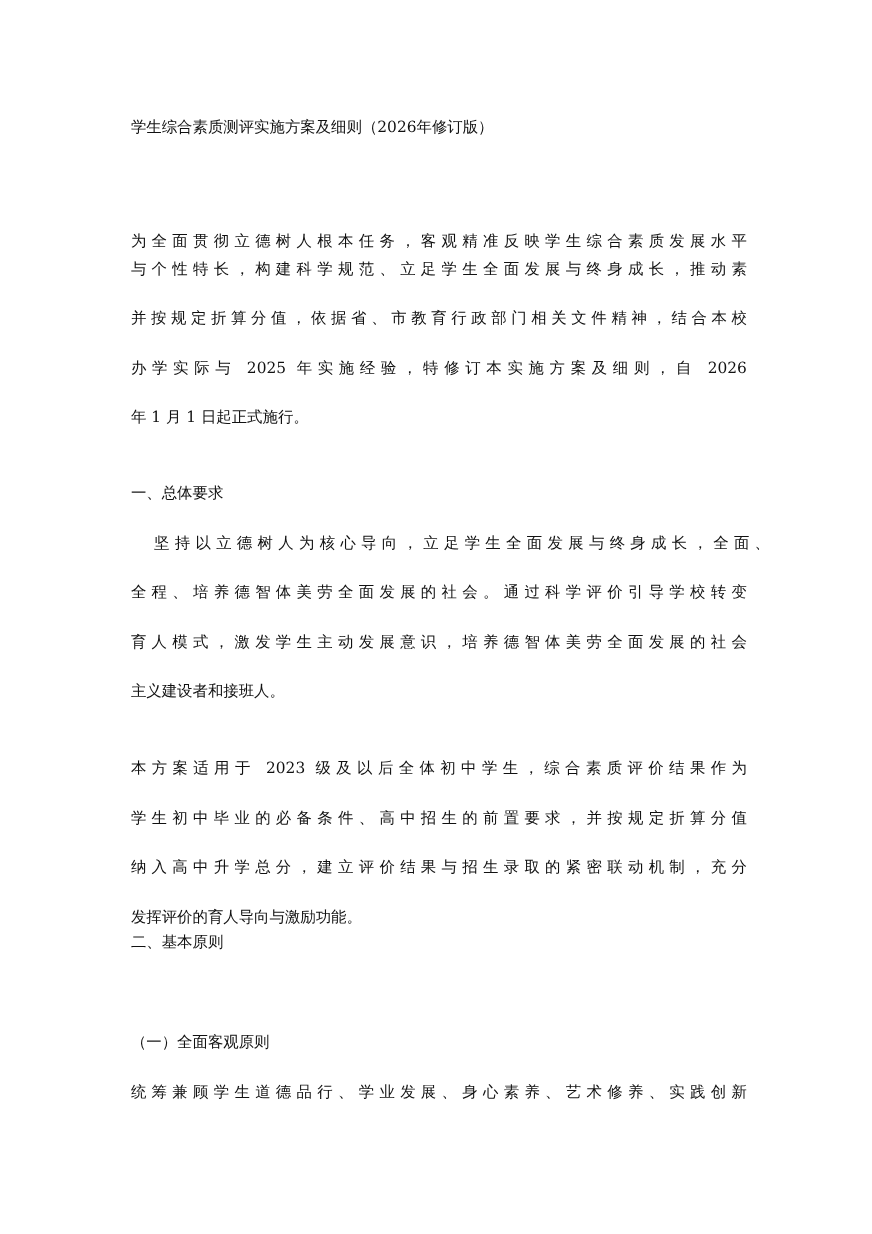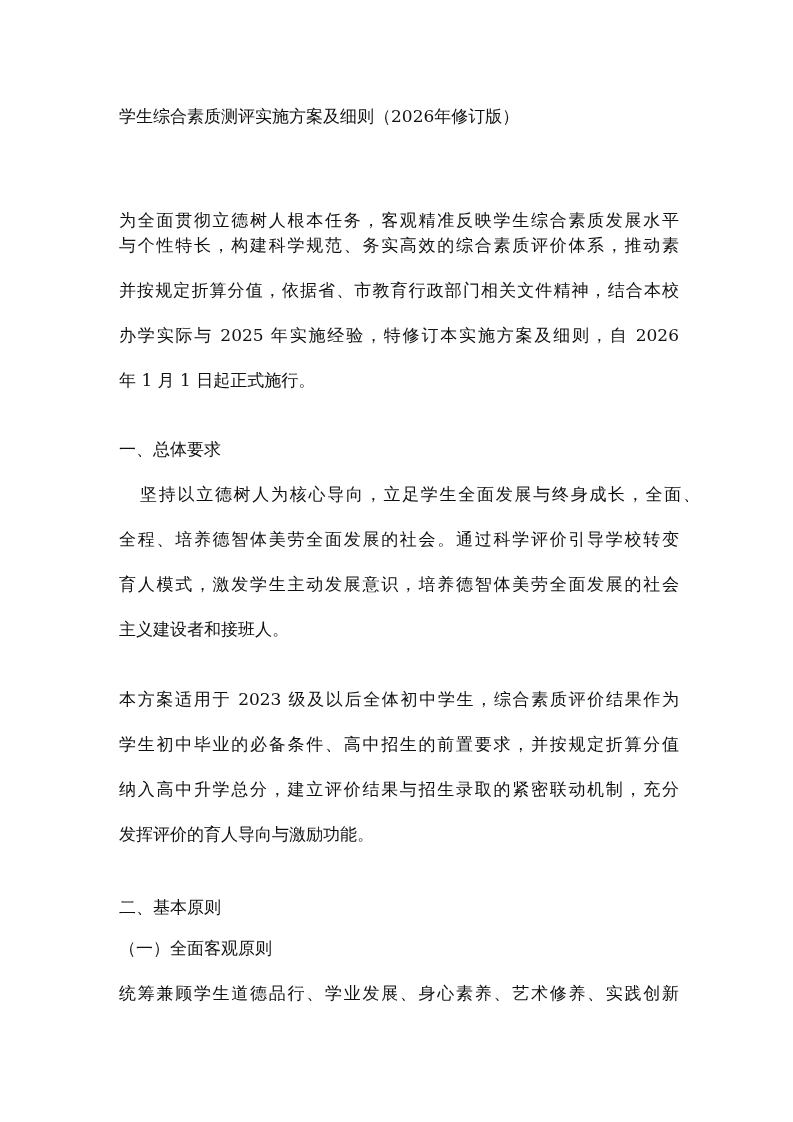--- a/index.html
+++ b/index.html
@@ -3,36 +3,36 @@
   <meta charset="utf-8">
   <style>
     html, body { margin: 0; padding: 0; background: #ffffff; }
     body { width: 793px; height: 1122px; position: relative; overflow: hidden; }
     .page { position: absolute; left: 0; top: 0; width: 793px; height: 1122px; background: #fff; }
     .line {
       position: absolute;
       left: 119px;
       width: 560px;
       font-family: "DejaVu Serif", "Liberation Serif", serif;
-      font-size: 17px;
+      font-size: 14px;
       line-height: 22px;
       color: #111;
       white-space: nowrap;
     }
     .just { text-align: justify; text-align-last: justify; }
   </style>
 </head>
 <body>
 
 <div class="page">
   <div class="line" style="top:105px;">学生综合素质测评实施方案及细则（2026年修订版）</div>
 
   <div>
     <div class="line just" style="top:189px;margin-top:20px;">为全面贯彻立德树人根本任务，客观精准反映学生综合素质发展水平</div>
-    <div class="line just" style="top:234px;">与个性特长，构建科学规范、务实高效的综合素质评价体系，推动素</div>
+    <div class="line just" style="top:234px;">与个性特长，构建科学规范、立足学生全面发展与终身成长，推动素</div>
     <div class="line just" style="top:279px;">并按规定折算分值，依据省、市教育行政部门相关文件精神，结合本校</div>
     <div class="line just" style="top:324px;">办学实际与 2025 年实施经验，特修订本实施方案及细则，自 2026</div>
     <div class="line" style="top:369px;">年 1 月 1 日起正式施行。</div>
   </div>
 
   <div class="line" style="top:438px;">一、总体要求</div>
 
   <div>
     <div class="line just" style="top:483px;margin-left:21px;">坚持以立德树人为核心导向，立足学生全面发展与终身成长，全面、</div>
     <div class="line just" style="top:528px;">全程、培养德智体美劳全面发展的社会。通过科学评价引导学校转变</div>
@@ -40,16 +40,16 @@
     <div class="line" style="top:618px;">主义建设者和接班人。</div>
   </div>
 
   <div>
     <div class="line just" style="top:688px;">本方案适用于 2023 级及以后全体初中学生，综合素质评价结果作为</div>
     <div class="line just" style="top:733px;">学生初中毕业的必备条件、高中招生的前置要求，并按规定折算分值</div>
     <div class="line just" style="top:778px;">纳入高中升学总分，建立评价结果与招生录取的紧密联动机制，充分</div>
     <div class="line" style="top:823px;">发挥评价的育人导向与激励功能。</div>
   </div>
 
-  <div class="line" style="top:897px;font-family:Liberation Serif, serif;">二、基本原则</div>
+  <div class="line" style="top:846px;">二、基本原则</div>
   <div class="line just" style="top:982px;">统筹兼顾学生道德品行、学业发展、身心素养、艺术修养、实践创新</div>
   <div class="line" style="top:937px;">（一）全面客观原则</div>
 </div>
 
 </body></html>

